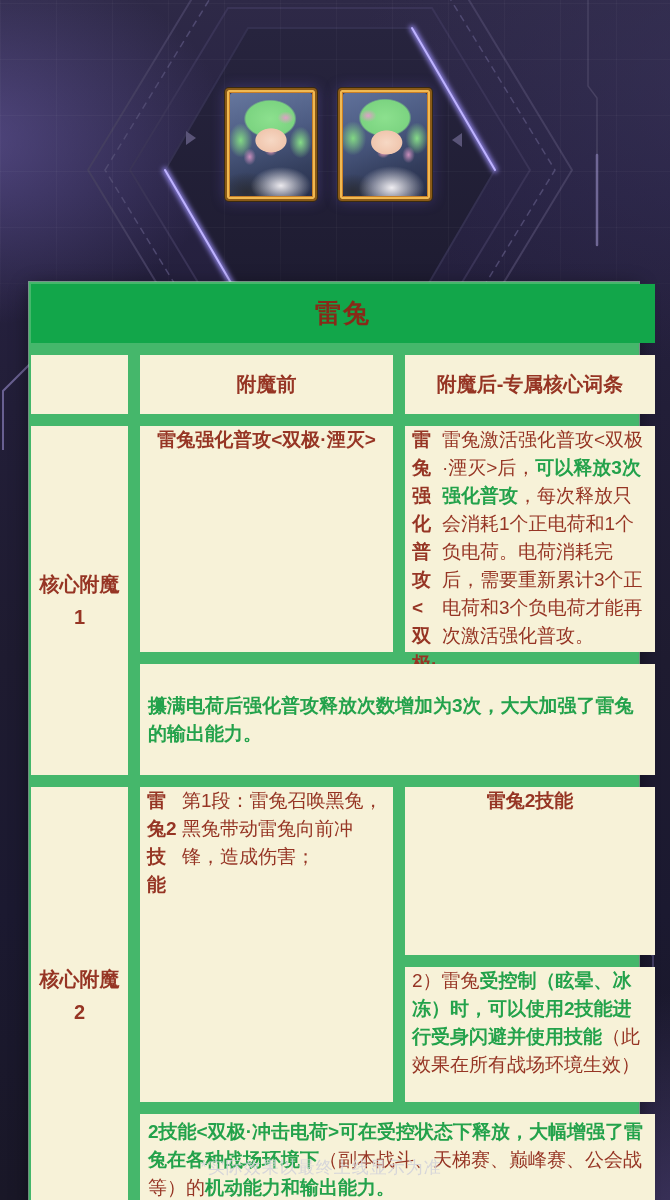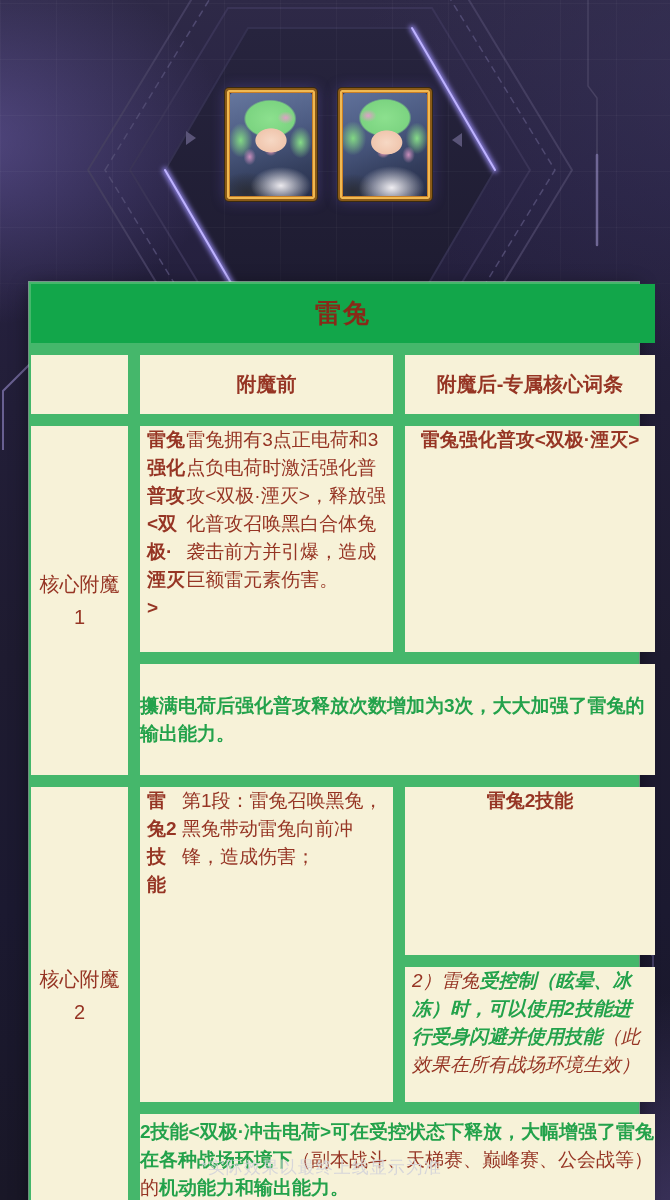--- a/index.html
+++ b/index.html
@@ -61,28 +61,28 @@
     grid-template-columns:97px 253px 250px;
     grid-template-rows:59px 59px 226px 111px 168px 135px 91px;
     border:2px solid var(--grid);
     box-shadow:0 0 0 1px rgba(185,238,200,.55), 0 4px 18px rgba(0,0,0,.45);}
   .cell{background:var(--cream);color:var(--dark);}
   .head{grid-area:1/1/2/4;background:var(--headgreen);display:flex;align-items:center;justify-content:center;
     font-size:26px;font-weight:bold;color:#872a18;letter-spacing:2px;}
   .sub{display:flex;align-items:center;justify-content:center;font-size:20px;font-weight:bold;}
   .sub-empty{grid-area:2/1;} .sub-before{grid-area:2/2;} .sub-after{grid-area:2/3;}
   .label{display:flex;flex-direction:column;align-items:center;justify-content:center;
-    font-size:20px;font-weight:normal;line-height:33px;text-align:center;}
+    font-size:20px;font-weight:bold;line-height:33px;text-align:center;}
   .lab1{grid-area:3/1/5/2;} .lab2{grid-area:5/1/8/2;}
   .body{display:flex;justify-content:center;padding:0 7px;}
   .mid1{grid-area:3/2;} .right1{grid-area:3/3;}
-  .mid2{grid-area:5/2/7/3;} .rightA{grid-area:5/3;} .rightB{grid-area:6/3;font-style:italic;}
+  .mid2{grid-area:5/2/7/3;} .rightA{grid-area:5/3;} .rightB{grid-area:6/3;}
   .ttl{font-size:19px;font-weight:bold;line-height:28px;}
   .txt{font-size:19px;line-height:28px;word-break:break-all;}
-  .summary{display:flex;flex-direction:column;justify-content:center;padding:0 0;
+  .summary{display:flex;flex-direction:column;justify-content:center;padding:0 8px;
     font-size:19px;line-height:28px;word-break:break-all;}
   .sum1{grid-area:4/2/5/4;} .sum2{grid-area:7/2/8/4;}
   .hl{color:var(--green);font-weight:bold;}
 
   .footer{position:absolute;left:0;top:1156px;width:642px;text-align:center;
     color:#d3d3da;opacity:.88;font-size:17px;letter-spacing:1px;}
 </style>
 </head>
 <body>
 
@@ -138,24 +138,24 @@
     <div class="cell sub sub-empty"></div>
     <div class="cell sub sub-before">附魔前</div>
     <div class="cell sub sub-after">附魔后-专属核心词条</div>
 
     <div class="cell label lab1">
       <div>核心附魔</div>
       <div>1</div>
     </div>
     <div class="cell body mid1">
       <div class="ttl">雷兔强化普攻&lt;双极·湮灭&gt;</div>
-      <div class="txt"><span>雷兔拥有3点正电荷和3点负电荷时激活强化普攻&lt;双极·湮灭&gt;，释放强化普攻召唤黑白合体兔袭击前方并引爆，造成巨额雷元素伤害。</span></div>
     </div>
     <div class="cell body right1">
       <div class="ttl">雷兔强化普攻&lt;双极·湮灭&gt;</div>
+      <div class="txt"><span>雷兔激活强化普攻&lt;双极·湮灭&gt;后，</span><span class="hl">可以释放3次强化普攻</span><span>，每次释放只会消耗1个正电荷和1个负电荷。电荷消耗完后，需要重新累计3个正电荷和3个负电荷才能再次激活强化普攻。</span></div>
     </div>
     <div class="cell summary sum1">
       <div class="txt"><span class="hl">攥满电荷后强化普攻释放次数增加为3次，大大加强了雷兔的输出能力。</span></div>
     </div>
 
     <div class="cell label lab2">
       <div>核心附魔</div>
       <div>2</div>
     </div>
     <div class="cell body mid2">

